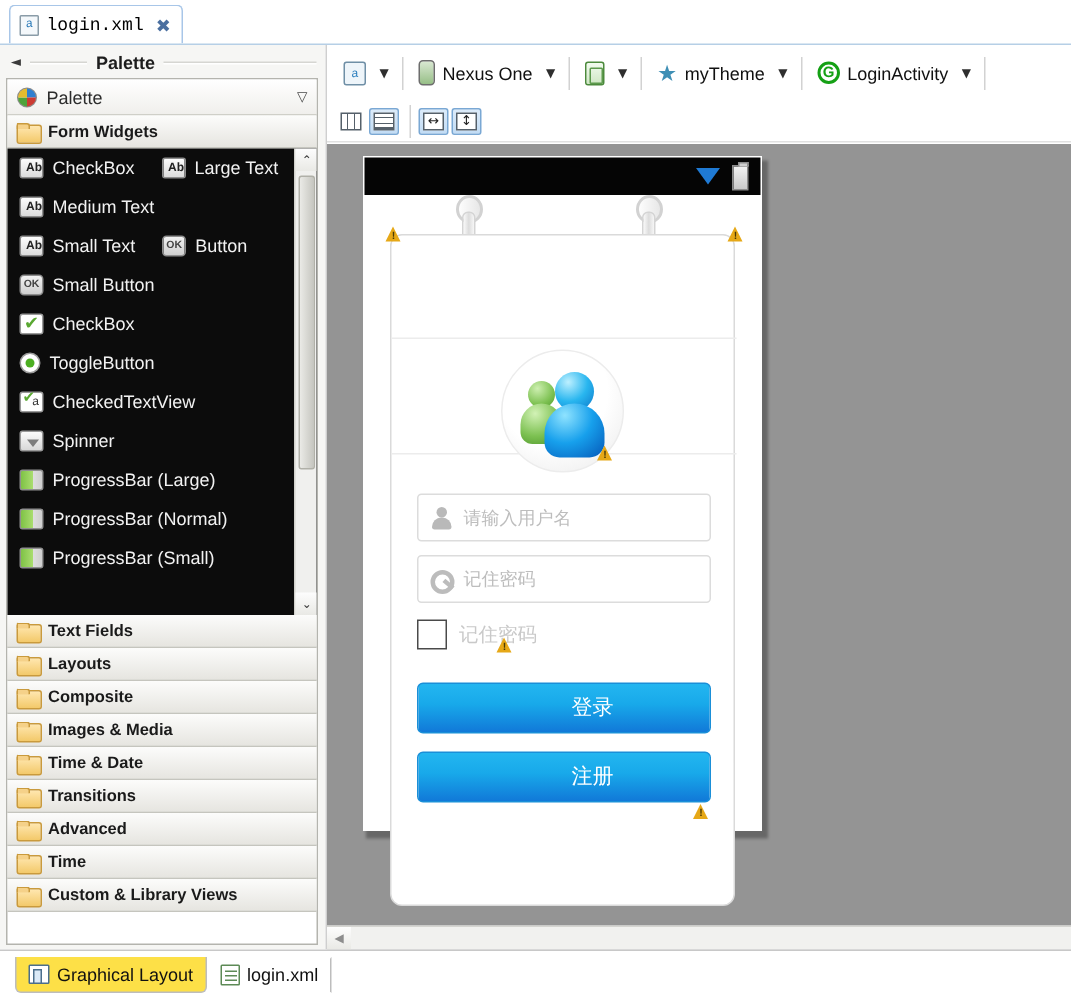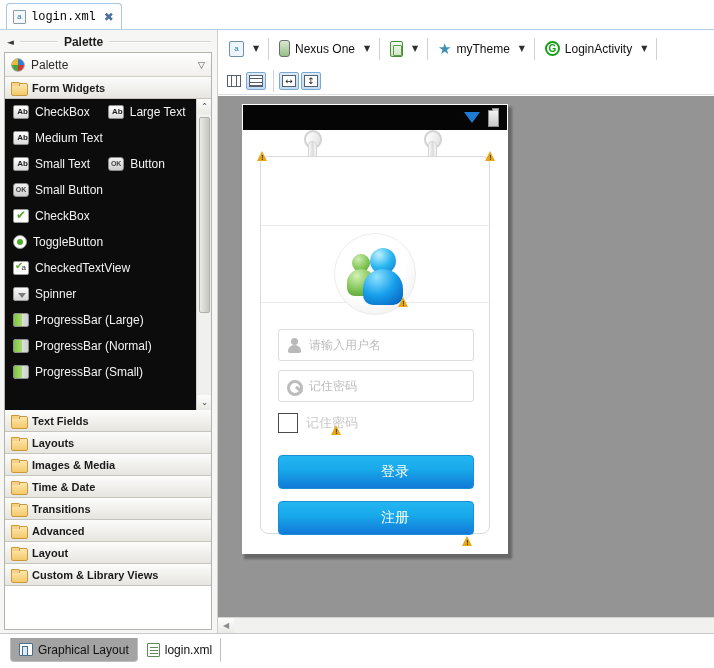--- a/index.html
+++ b/index.html
@@ -288,21 +288,21 @@
   .dev-batt {
     position: absolute; right: 8px; top: 5px; width: 11px; height: 17px;
     background: linear-gradient(#f2f2f2,#c9c9c9); border: 1px solid #8c8c8c;
   }
   .dev-batt::before {
     content: ""; position: absolute; left: 3px; top: -3px; width: 5px; height: 2px;
     background: #cfcfcf; border: 1px solid #8c8c8c; border-bottom: none;
   }
 
   .card {
-    position: absolute; left: 18px; top: 52px; width: 230px; height: 378px;
+    position: absolute; left: 18px; top: 52px; width: 230px; height: 448px;
     border: 1px solid #dadada; border-radius: 8px; background: #fff;
   }
   .card-div {
     position: absolute; left: 0; width: 230px; height: 1px; background: #ececec;
   }
   .ring {
     position: absolute; width: 14px; height: 48px;
   }
   .ring::before {
     content: ""; position: absolute; left: 0; top: 0; width: 14px; height: 15px;
@@ -425,21 +425,21 @@
     position: absolute; left: 0; bottom: 0; width: 714px; height: 35px;
     background: #ffffff; border-top: 1px solid #c8c8c8;
     display: flex; align-items: flex-start; padding: 4px 0 0 10px;
   }
   .btab {
     display: flex; align-items: center; gap: 5px; height: 24px;
     padding: 0 8px; font-size: 12px; color: #111; cursor: pointer;
     border: 1px solid transparent;
   }
   .btab.active {
-    background: #a3a3a3; border: 1px solid #bdbdbd; border-top: none;
+    background: #fde047; border: 1px solid #bdbdbd; border-top: none;
     border-radius: 0 0 4px 4px;
   }
   .btab.sel2 { border-right: 1px solid #bdbdbd; }
   .ic-layoutgrid {
     width: 14px; height: 13px; border: 1px solid #4b6e8c; background: #fff;
     position: relative; border-radius: 1px;
   }
   .ic-layoutgrid::after {
     content: ""; position: absolute; left: 2px; top: 2px; width: 4px; height: 8px;
     border: 1px solid #4b6e8c; background: #dbeaf7;
@@ -591,37 +591,41 @@
     <div class="cat-bar">
       <span class="folder"></span>
       <span>Text Fields</span>
     </div>
     <div class="cat-bar">
       <span class="folder"></span>
       <span>Layouts</span>
     </div>
     <div class="cat-bar">
       <span class="folder"></span>
+      <span>Composite</span>
+    </div>
+    <div class="cat-bar">
+      <span class="folder"></span>
       <span>Images &amp; Media</span>
     </div>
     <div class="cat-bar">
       <span class="folder"></span>
       <span>Time &amp; Date</span>
     </div>
     <div class="cat-bar">
       <span class="folder"></span>
       <span>Transitions</span>
     </div>
     <div class="cat-bar">
       <span class="folder"></span>
       <span>Advanced</span>
     </div>
     <div class="cat-bar">
       <span class="folder"></span>
-      <span>Layout</span>
+      <span>Time</span>
     </div>
     <div class="cat-bar">
       <span class="folder"></span>
       <span>Custom &amp; Library Views</span>
     </div>
 
   </div>
 </div>
 
 <div class="editor-area">

